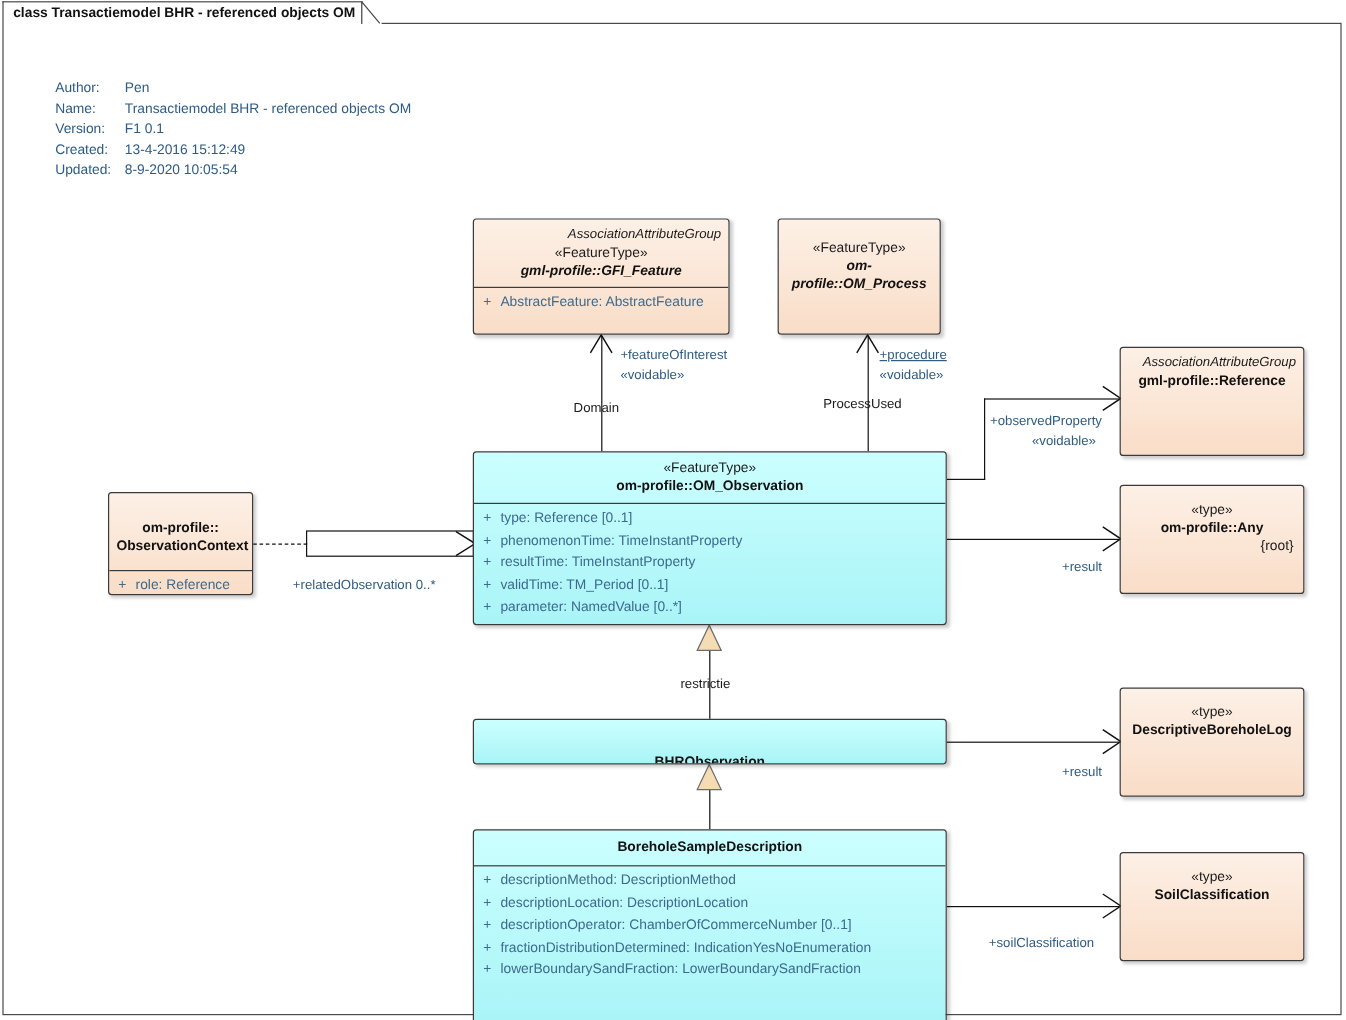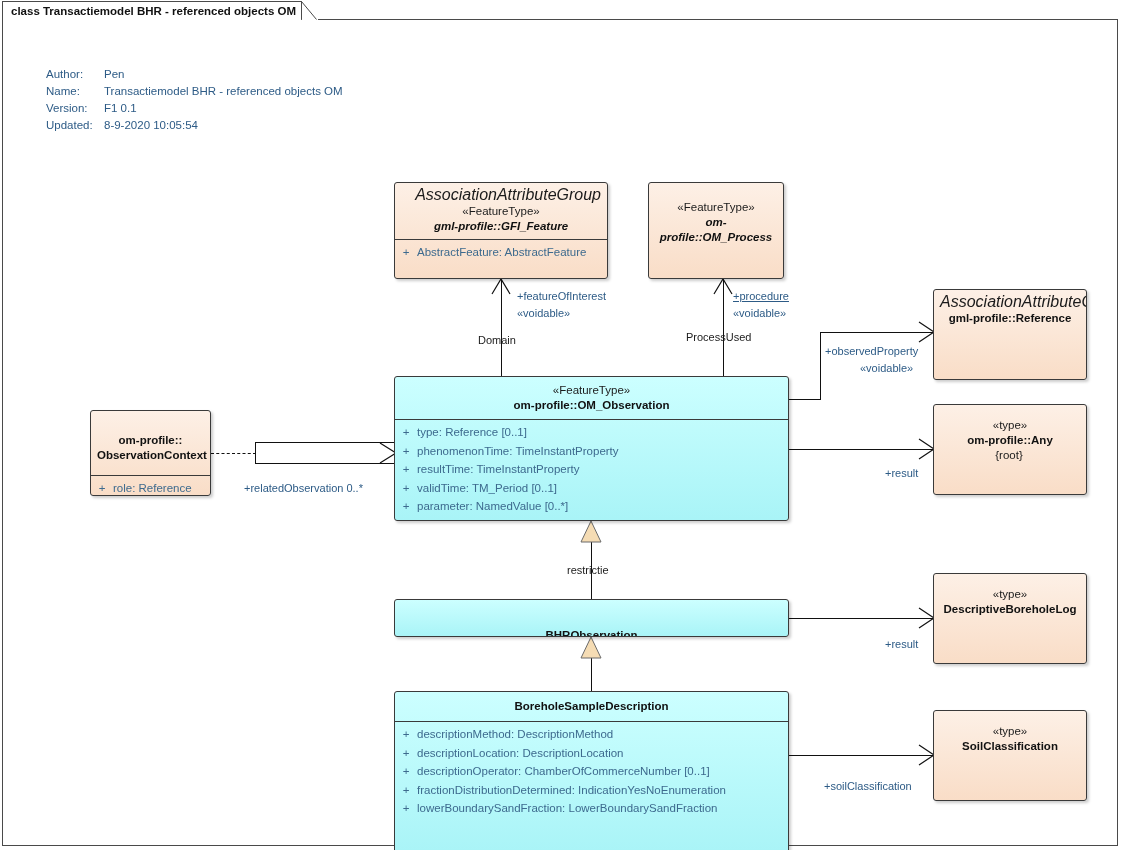--- a/index.html
+++ b/index.html
@@ -19,26 +19,26 @@
   .meta .k{width:58px;color:#2d5b86;}
   .meta .v{color:#2d5b86;}
 
   
   .uml{position:absolute;box-sizing:border-box;border:1px solid #3a3a3a;border-radius:3px;
        box-shadow:2px 2px 3px rgba(0,0,0,0.20);overflow:hidden;}
   .uml.peach{background:linear-gradient(180deg,#fdf0e6 0%,#f9ddc7 100%);}
   .uml.cyan {background:linear-gradient(180deg,#ccffff 0%,#a9f4f7 100%);}
 
   .hdr{position:relative;padding:4px 6px 5px 6px;text-align:center;}
-  .hdr .aag{font-size:16px;font-style:italic;color:#1b1b1b;text-align:right;white-space:nowrap;
+  .hdr .aag{font-size:11px;font-style:italic;color:#1b1b1b;text-align:right;white-space:nowrap;
             line-height:14px;margin:1px 0 2px 0;}
   .hdr .stereo{font-size:11.5px;color:#1b1b1b;line-height:15px;}
   .hdr .cname{font-size:11.5px;font-weight:bold;color:#111;line-height:15px;}
   .hdr .cname.ital{font-style:italic;}
-  .hdr .root{font-size:11.5px;color:#1b1b1b;line-height:15px;padding-right:2px;}
+  .hdr .root{font-size:11.5px;color:#1b1b1b;text-align:right;line-height:15px;padding-right:2px;}
 
   .divider{height:1px;background:#3a3a3a;width:100%;}
 
   .attrs{padding:3px 0 4px 0;}
   .attr{display:flex;font-size:11.5px;color:#3d6a8e;line-height:18.6px;height:18.6px;white-space:nowrap;}
   .attr .vis{width:22px;text-align:center;color:#3d6a8e;flex:none;}
   .attr .txt{color:#3d6a8e;}
 
   
   .ln{position:absolute;background:#111;}
@@ -74,20 +74,24 @@
       <span class="k">Author:</span>
       <span class="v">Pen</span>
     </div>
     <div class="row">
       <span class="k">Name:</span>
       <span class="v">Transactiemodel BHR - referenced objects OM</span>
     </div>
     <div class="row">
       <span class="k">Version:</span>
       <span class="v">F1 0.1</span>
+    </div>
+    <div class="row">
+      <span class="k">Created:</span>
+      <span class="v">13-4-2016 15:12:49</span>
     </div>
     <div class="row">
       <span class="k">Updated:</span>
       <span class="v">8-9-2020 10:05:54</span>
     </div>
   </div>
 
   <div class="ln v" style="left:501px;top:280px;height:96px;"></div>
 
   <div class="ln v" style="left:723px;top:280px;height:96px;"></div>

